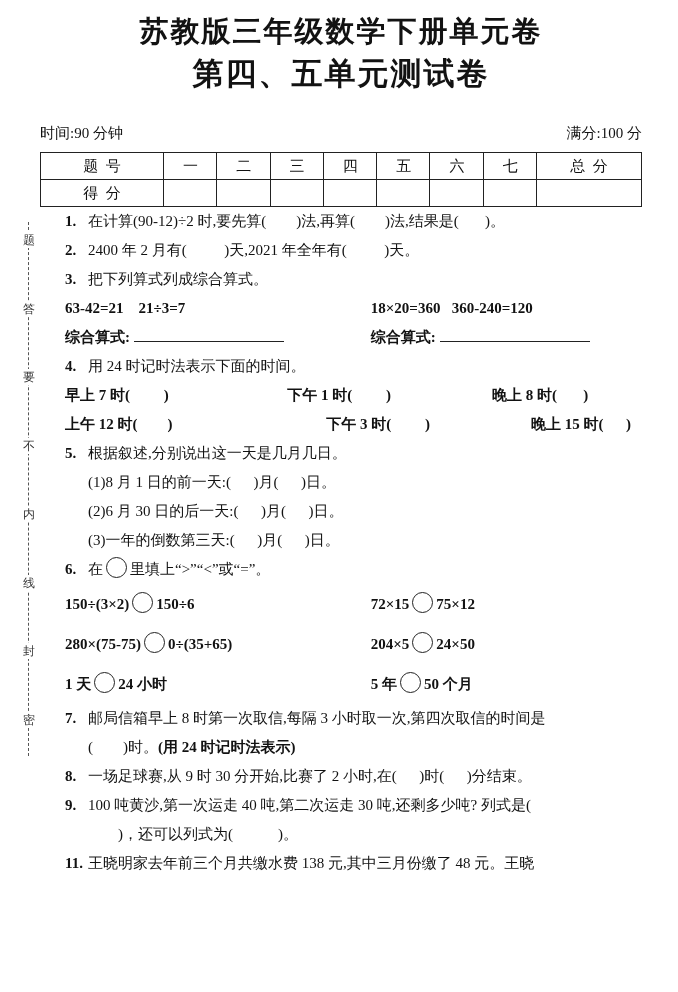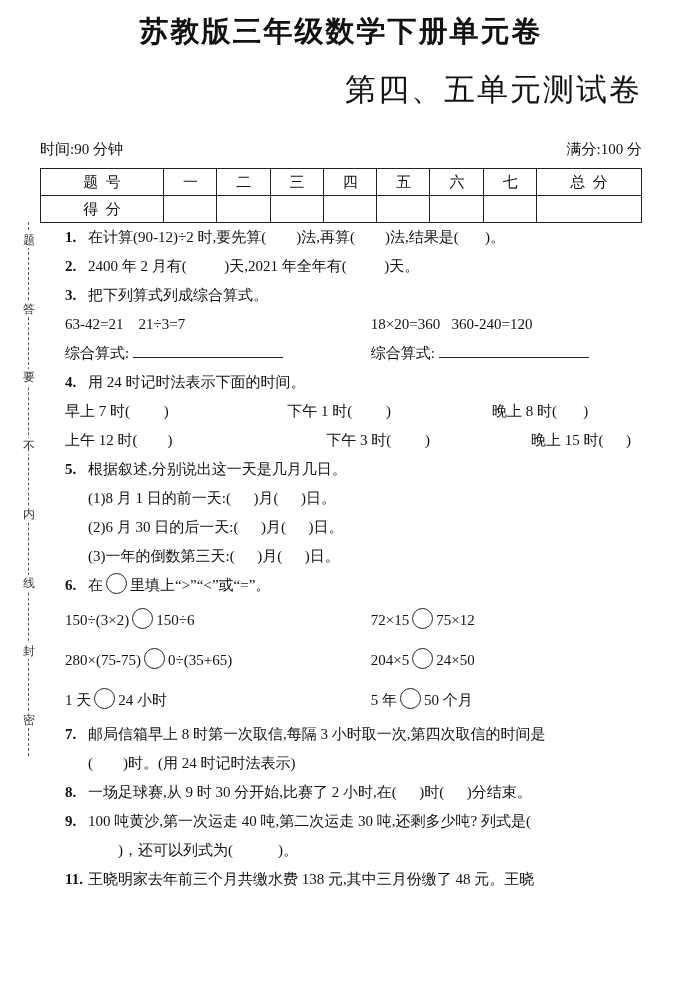--- a/index.html
+++ b/index.html
@@ -10,21 +10,21 @@
     background:#ffffff;
     color:#121212;
     font-family:"Liberation Serif","DejaVu Serif",serif;
     overflow:hidden;
   }
   .content{position:absolute;left:40px;right:36px;top:14px;}
   .title{
     text-align:center;font-weight:bold;font-size:29px;letter-spacing:2px;line-height:34px;
   }
   .subtitle{
-    text-align:right;font-weight:normal;font-size:31px;letter-spacing:2px;line-height:36px;margin-top:24px;
+    text-align:center;font-weight:bold;font-size:31px;letter-spacing:2px;line-height:36px;margin-top:8px;
   }
   .meta{
     display:flex;justify-content:space-between;align-items:baseline;
     font-size:15px;margin-top:30px;line-height:22px;
   }
   table.score{
     width:100%;border-collapse:collapse;margin-top:8px;table-layout:fixed;
   }
   table.score td{
     border:1px solid #222;height:26px;text-align:center;vertical-align:middle;
@@ -35,30 +35,30 @@
   .section-heading{
     font-weight:bold;font-size:16px;margin-top:14px;line-height:30px;white-space:pre-wrap;
   }
   .questions{margin-top:0;}
   .q{position:relative;margin-left:25px;padding-left:23px;font-size:15px;}
   .qnum{position:absolute;left:0;top:0;font-weight:bold;line-height:29px;}
   .line{line-height:29px;white-space:pre-wrap;}
   .line.flush{margin-left:-23px;}
   .line.tall{line-height:40px;}
   .cols{display:flex;}
-  .col{white-space:pre-wrap;flex:0 0 auto;}
+  .col{white-space:pre-wrap;flex:0 0 auto;font-weight:bold;}
   .col:last-child{flex:1 1 auto;}
   .circle{
     display:inline-block;width:19px;height:19px;border:1.5px solid #222;border-radius:50%;
     vertical-align:-4px;margin:0 3px;background:#fff;
   }
   .uline{
     display:inline-block;border-bottom:1.2px solid #222;height:14px;vertical-align:baseline;margin-left:4px;
   }
-  .bold{font-weight:normal;}
+  .bold{font-weight:bold;}
   .seal{
     position:absolute;left:22px;top:222px;width:14px;height:534px;
   }
   .seal::before{
     content:"";position:absolute;left:6px;top:0;bottom:0;width:0;
     border-left:1px dashed #555;
   }
   .seal-char{
     position:absolute;left:0;width:14px;text-align:center;background:#fff;
     font-size:12px;line-height:16px;color:#333;

